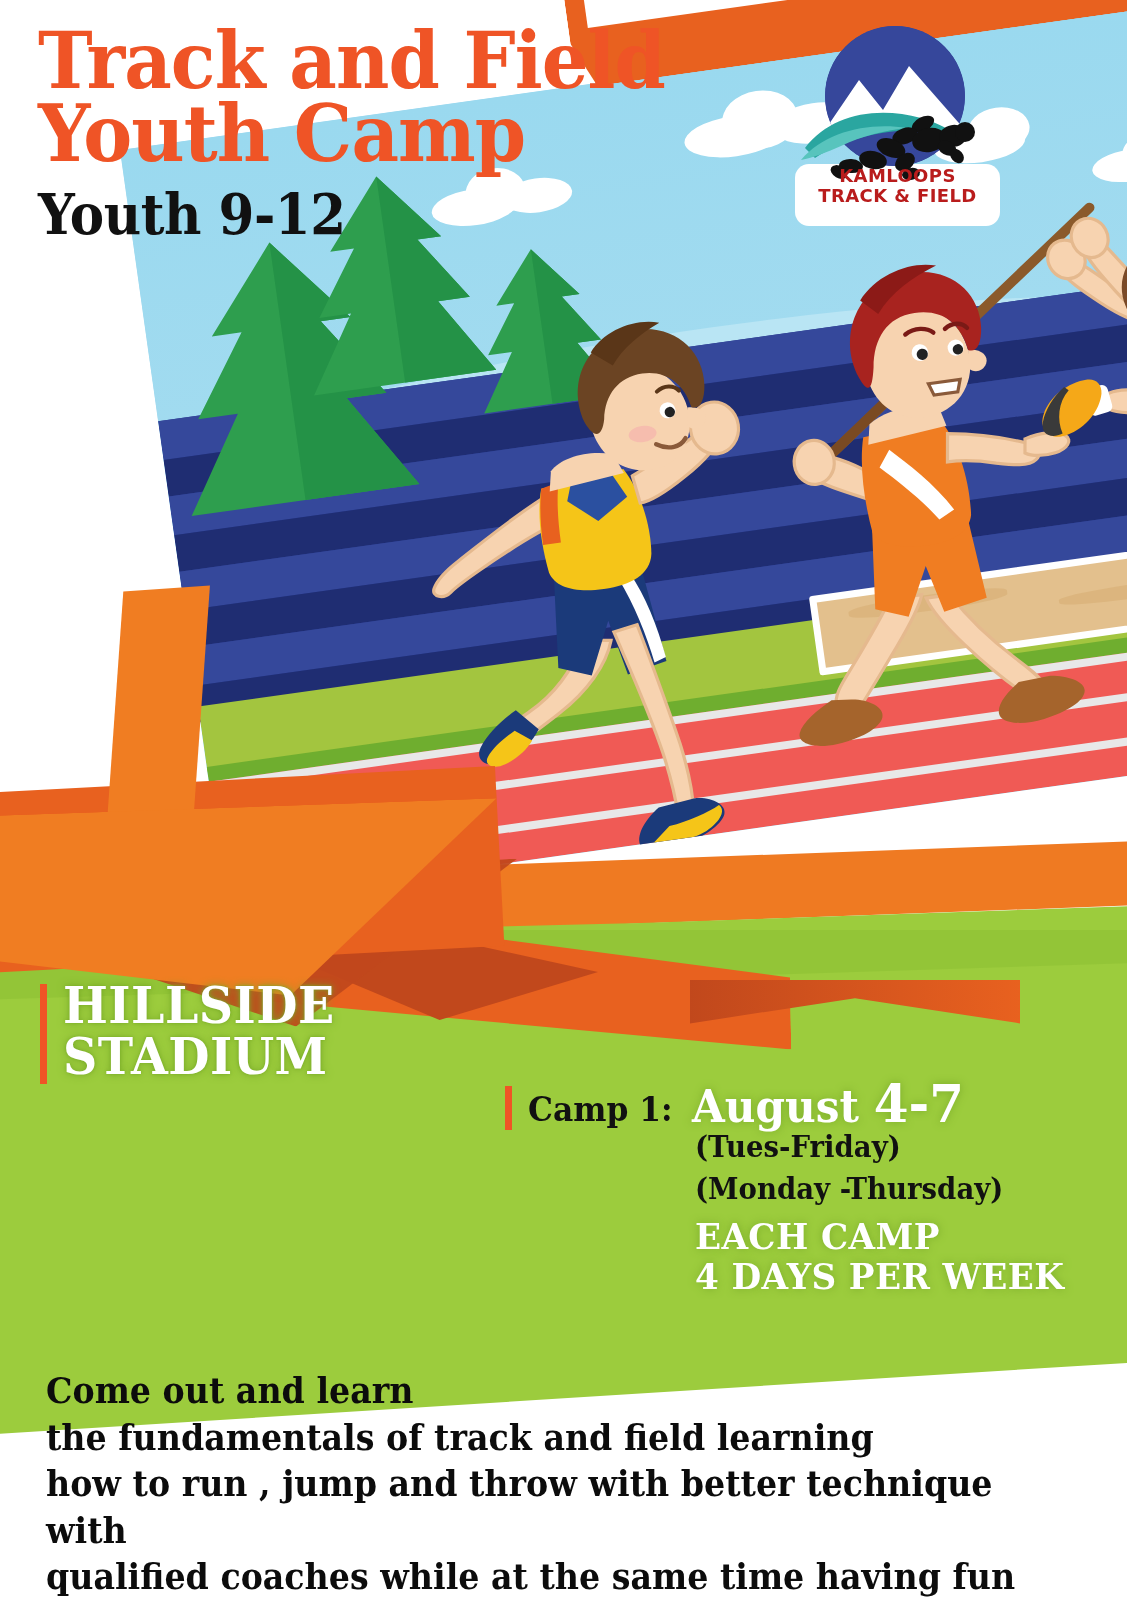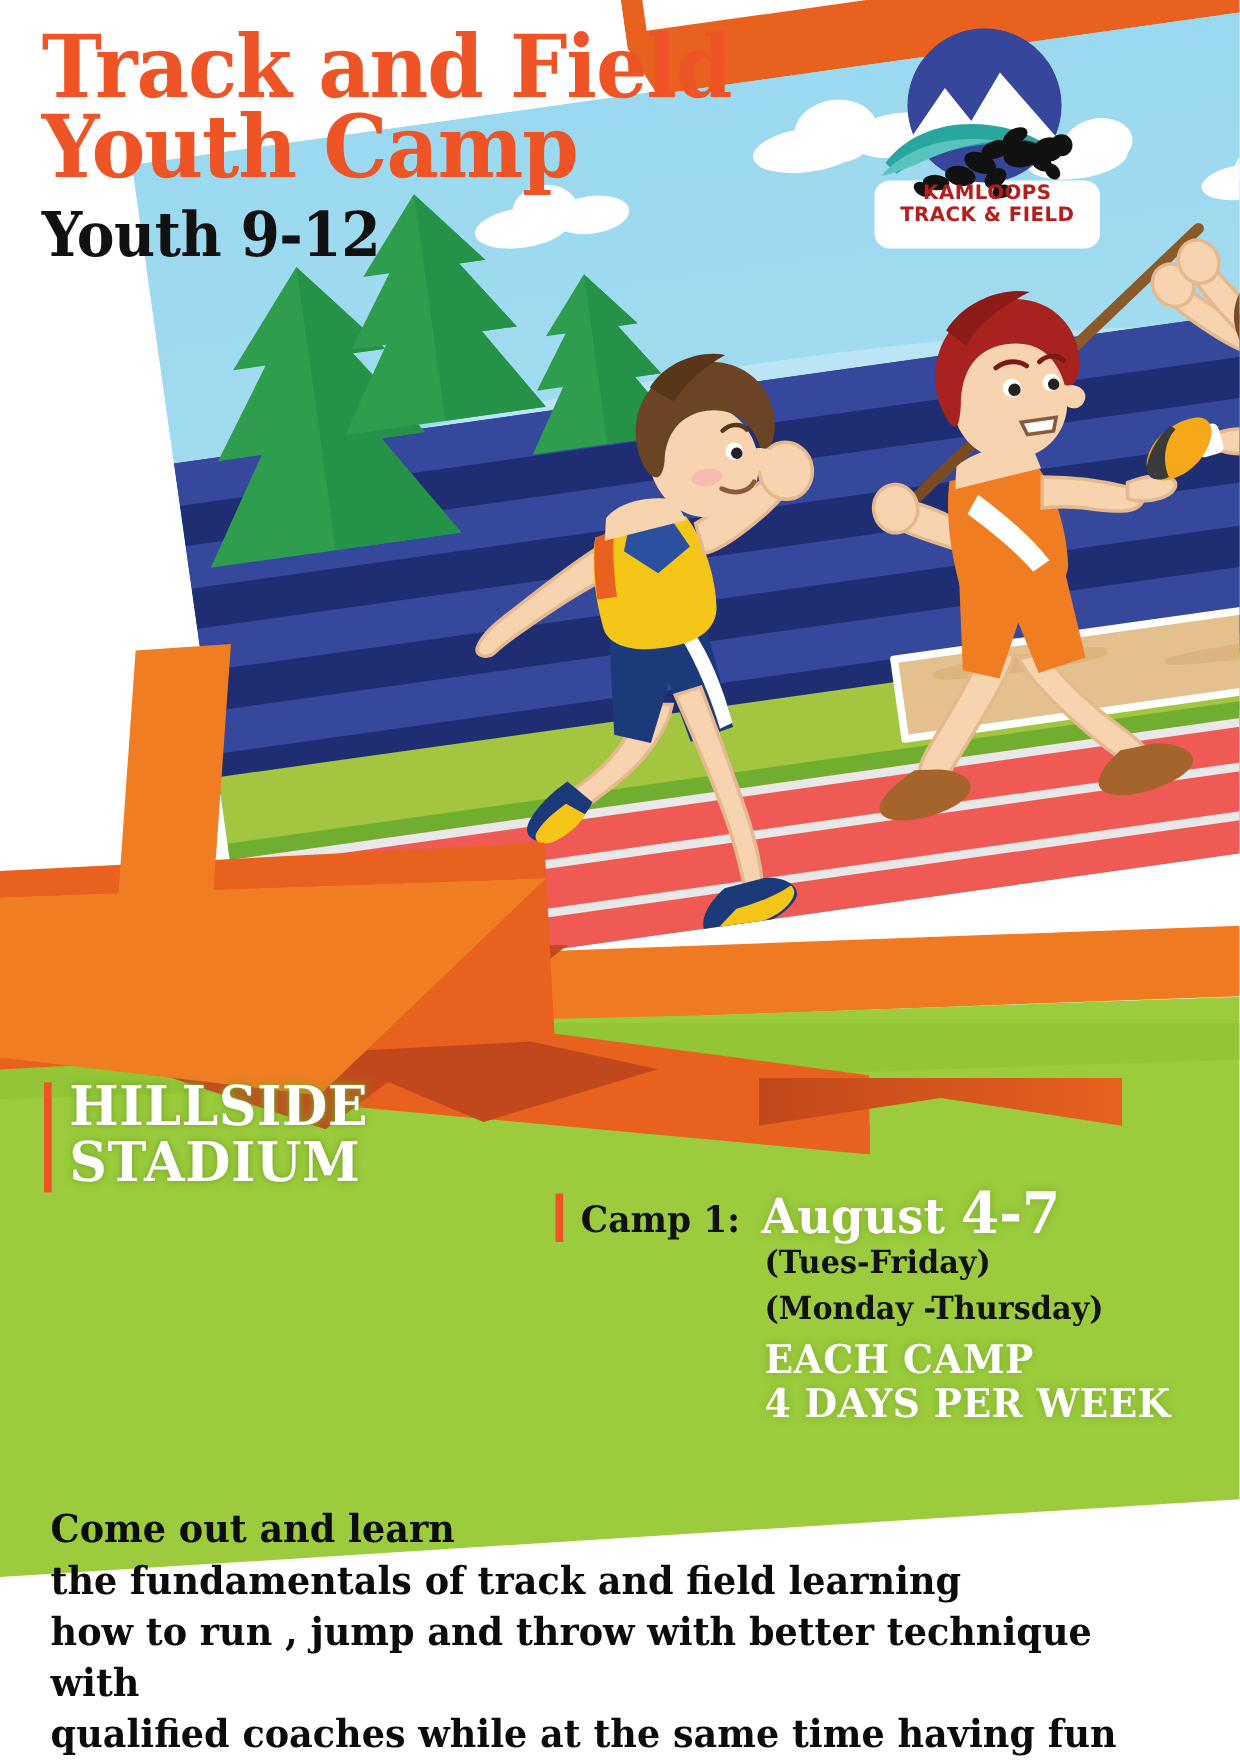--- a/index.html
+++ b/index.html
@@ -147,21 +147,21 @@
     text-shadow:0 0 9px rgba(120,170,40,.95);
     transform:scaleX(.95);transform-origin:left center;white-space:nowrap;
   }
   .time .pm{font-size:37px;}
   .note{
     font-family:"DejaVu Serif",serif;font-weight:bold;color:#111111;font-size:33px;
     line-height:1.17;margin-top:8px;transform:scaleX(.95);transform-origin:left center;
   }
 
   .info-right{position:absolute;left:505px;top:1078px;width:600px;z-index:55;}
-  .camp-row{display:flex;align-items:center;margin-bottom:2px;}
+  .camp-row{display:flex;align-items:flex-end;margin-bottom:2px;}
   .camp-label{
     font-family:"DejaVu Serif",serif;font-weight:bold;color:#111;font-size:33px;
     line-height:1.25;white-space:nowrap;padding-top:10px;transform:scaleX(.95);
     transform-origin:left center;
   }
   .camp-date{
     font-family:"DejaVu Serif",serif;font-weight:bold;color:#ffffff;font-size:44px;
     line-height:1.0;margin-left:12px;white-space:nowrap;
     text-shadow:0 0 9px rgba(120,170,40,.95);transform:scaleX(.96);transform-origin:left center;
   }

